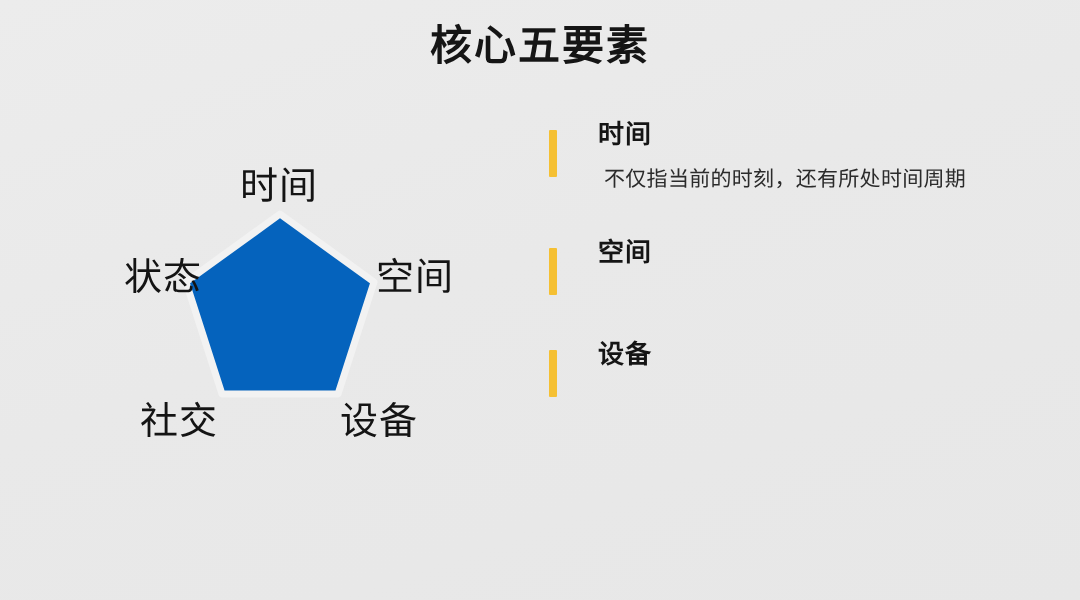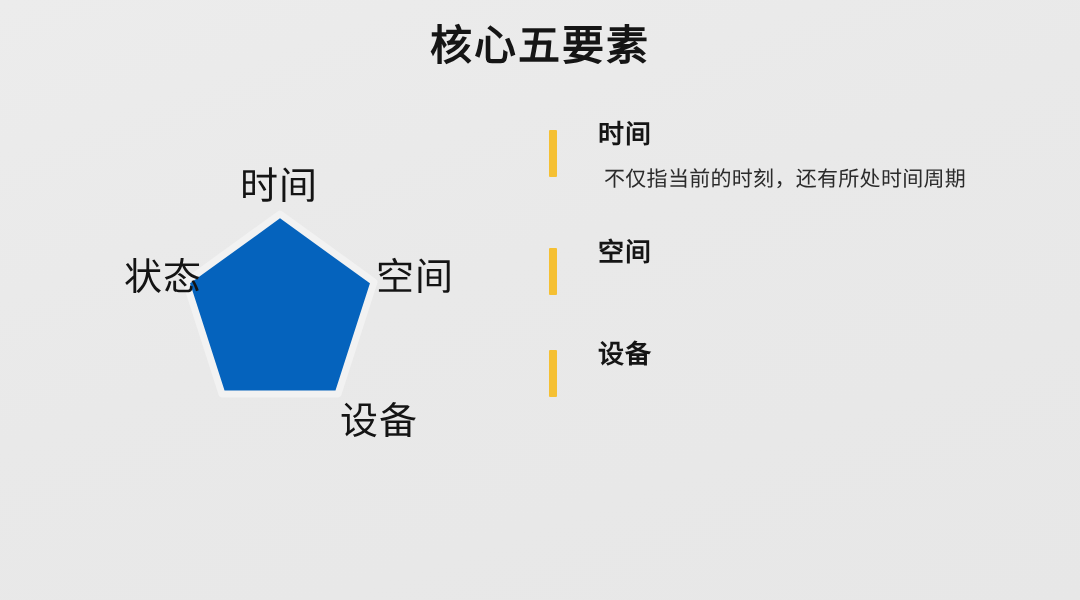--- a/index.html
+++ b/index.html
@@ -126,20 +126,21 @@
     <svg class="pentagon-svg" viewBox="0 0 200 200">
       <polygon points="100,6 194,74 158,186 42,186 6,74" fill="#0563bd" stroke="#f2f2f2" stroke-width="7" stroke-linejoin="round"></polygon>
     </svg>
 
     <div class="node-label node-top">时间</div>
 
     <div class="node-label node-right">空间</div>
 
     <div class="node-label node-bottom-right">设备</div>
 
+    <div class="node-label node-bottom-left">社交</div>
 
     <div class="node-label node-left">状态</div>
   </div>
 
   <div class="details">
 
     <div class="detail-item">
       <span class="accent-bar" style="background: rgb(245, 192, 51);"></span>
       <div class="detail-heading">时间</div>
       <div class="detail-body">不仅指当前的时刻，还有所处时间周期</div>

